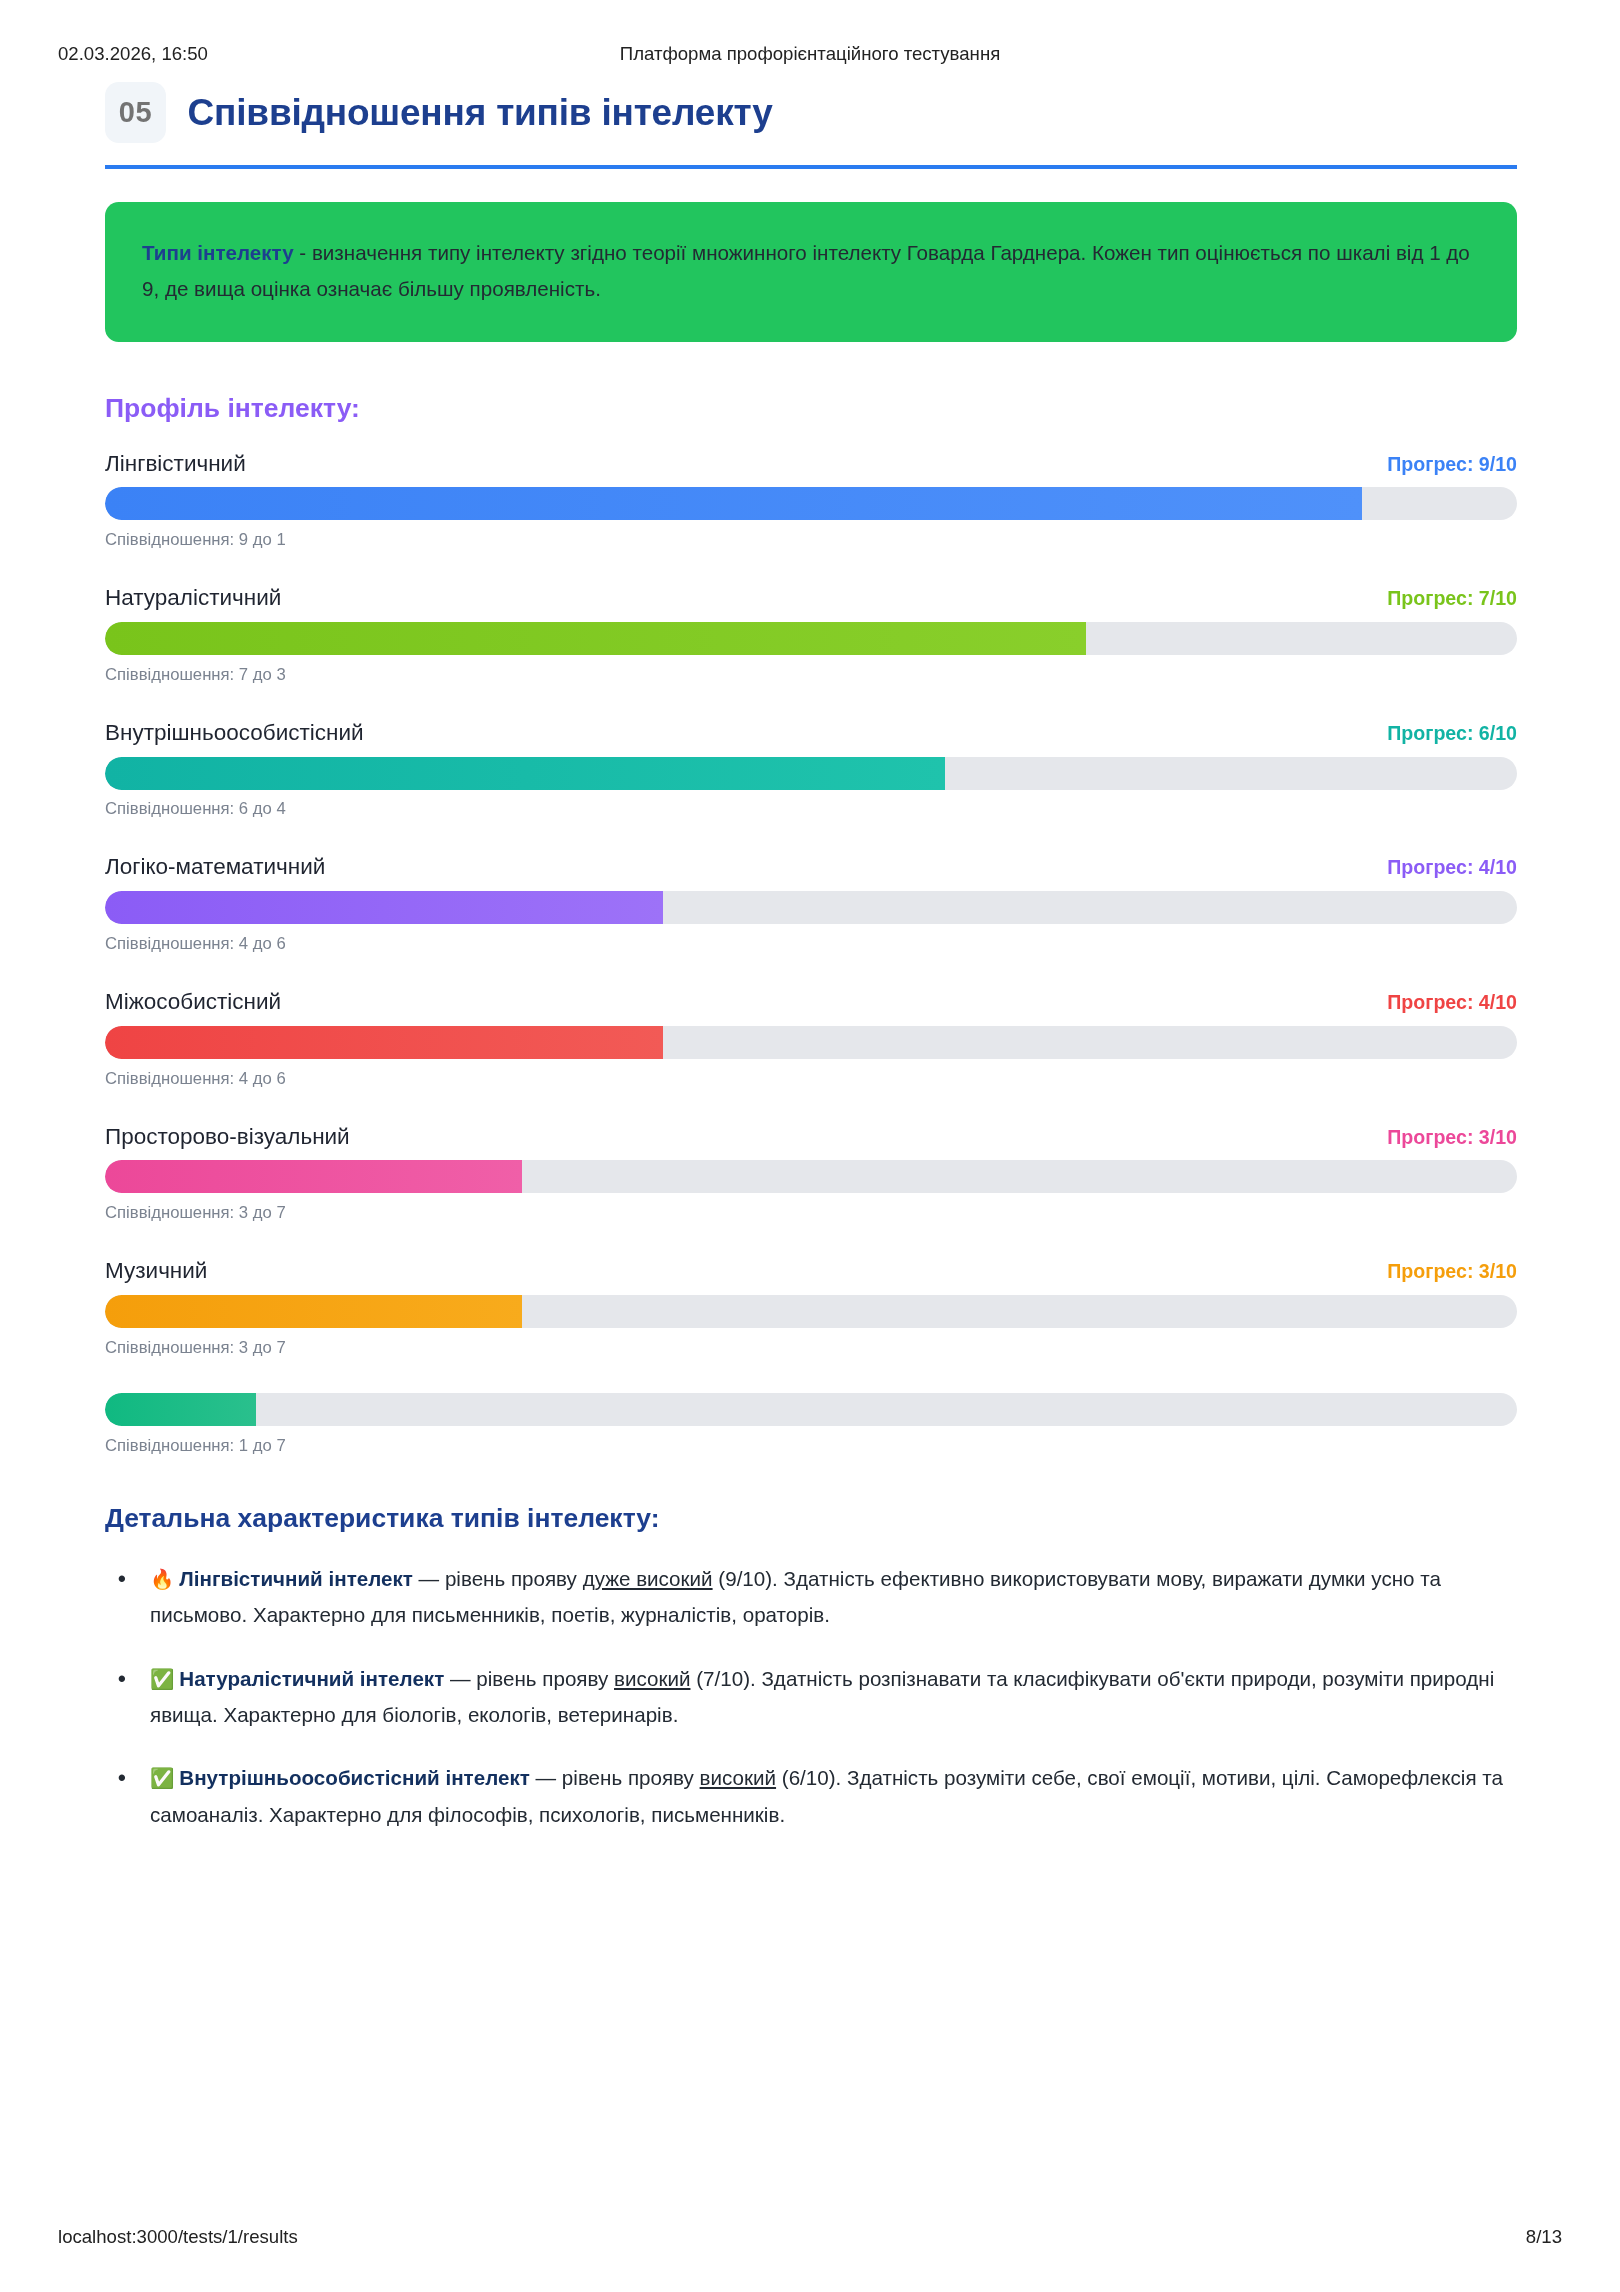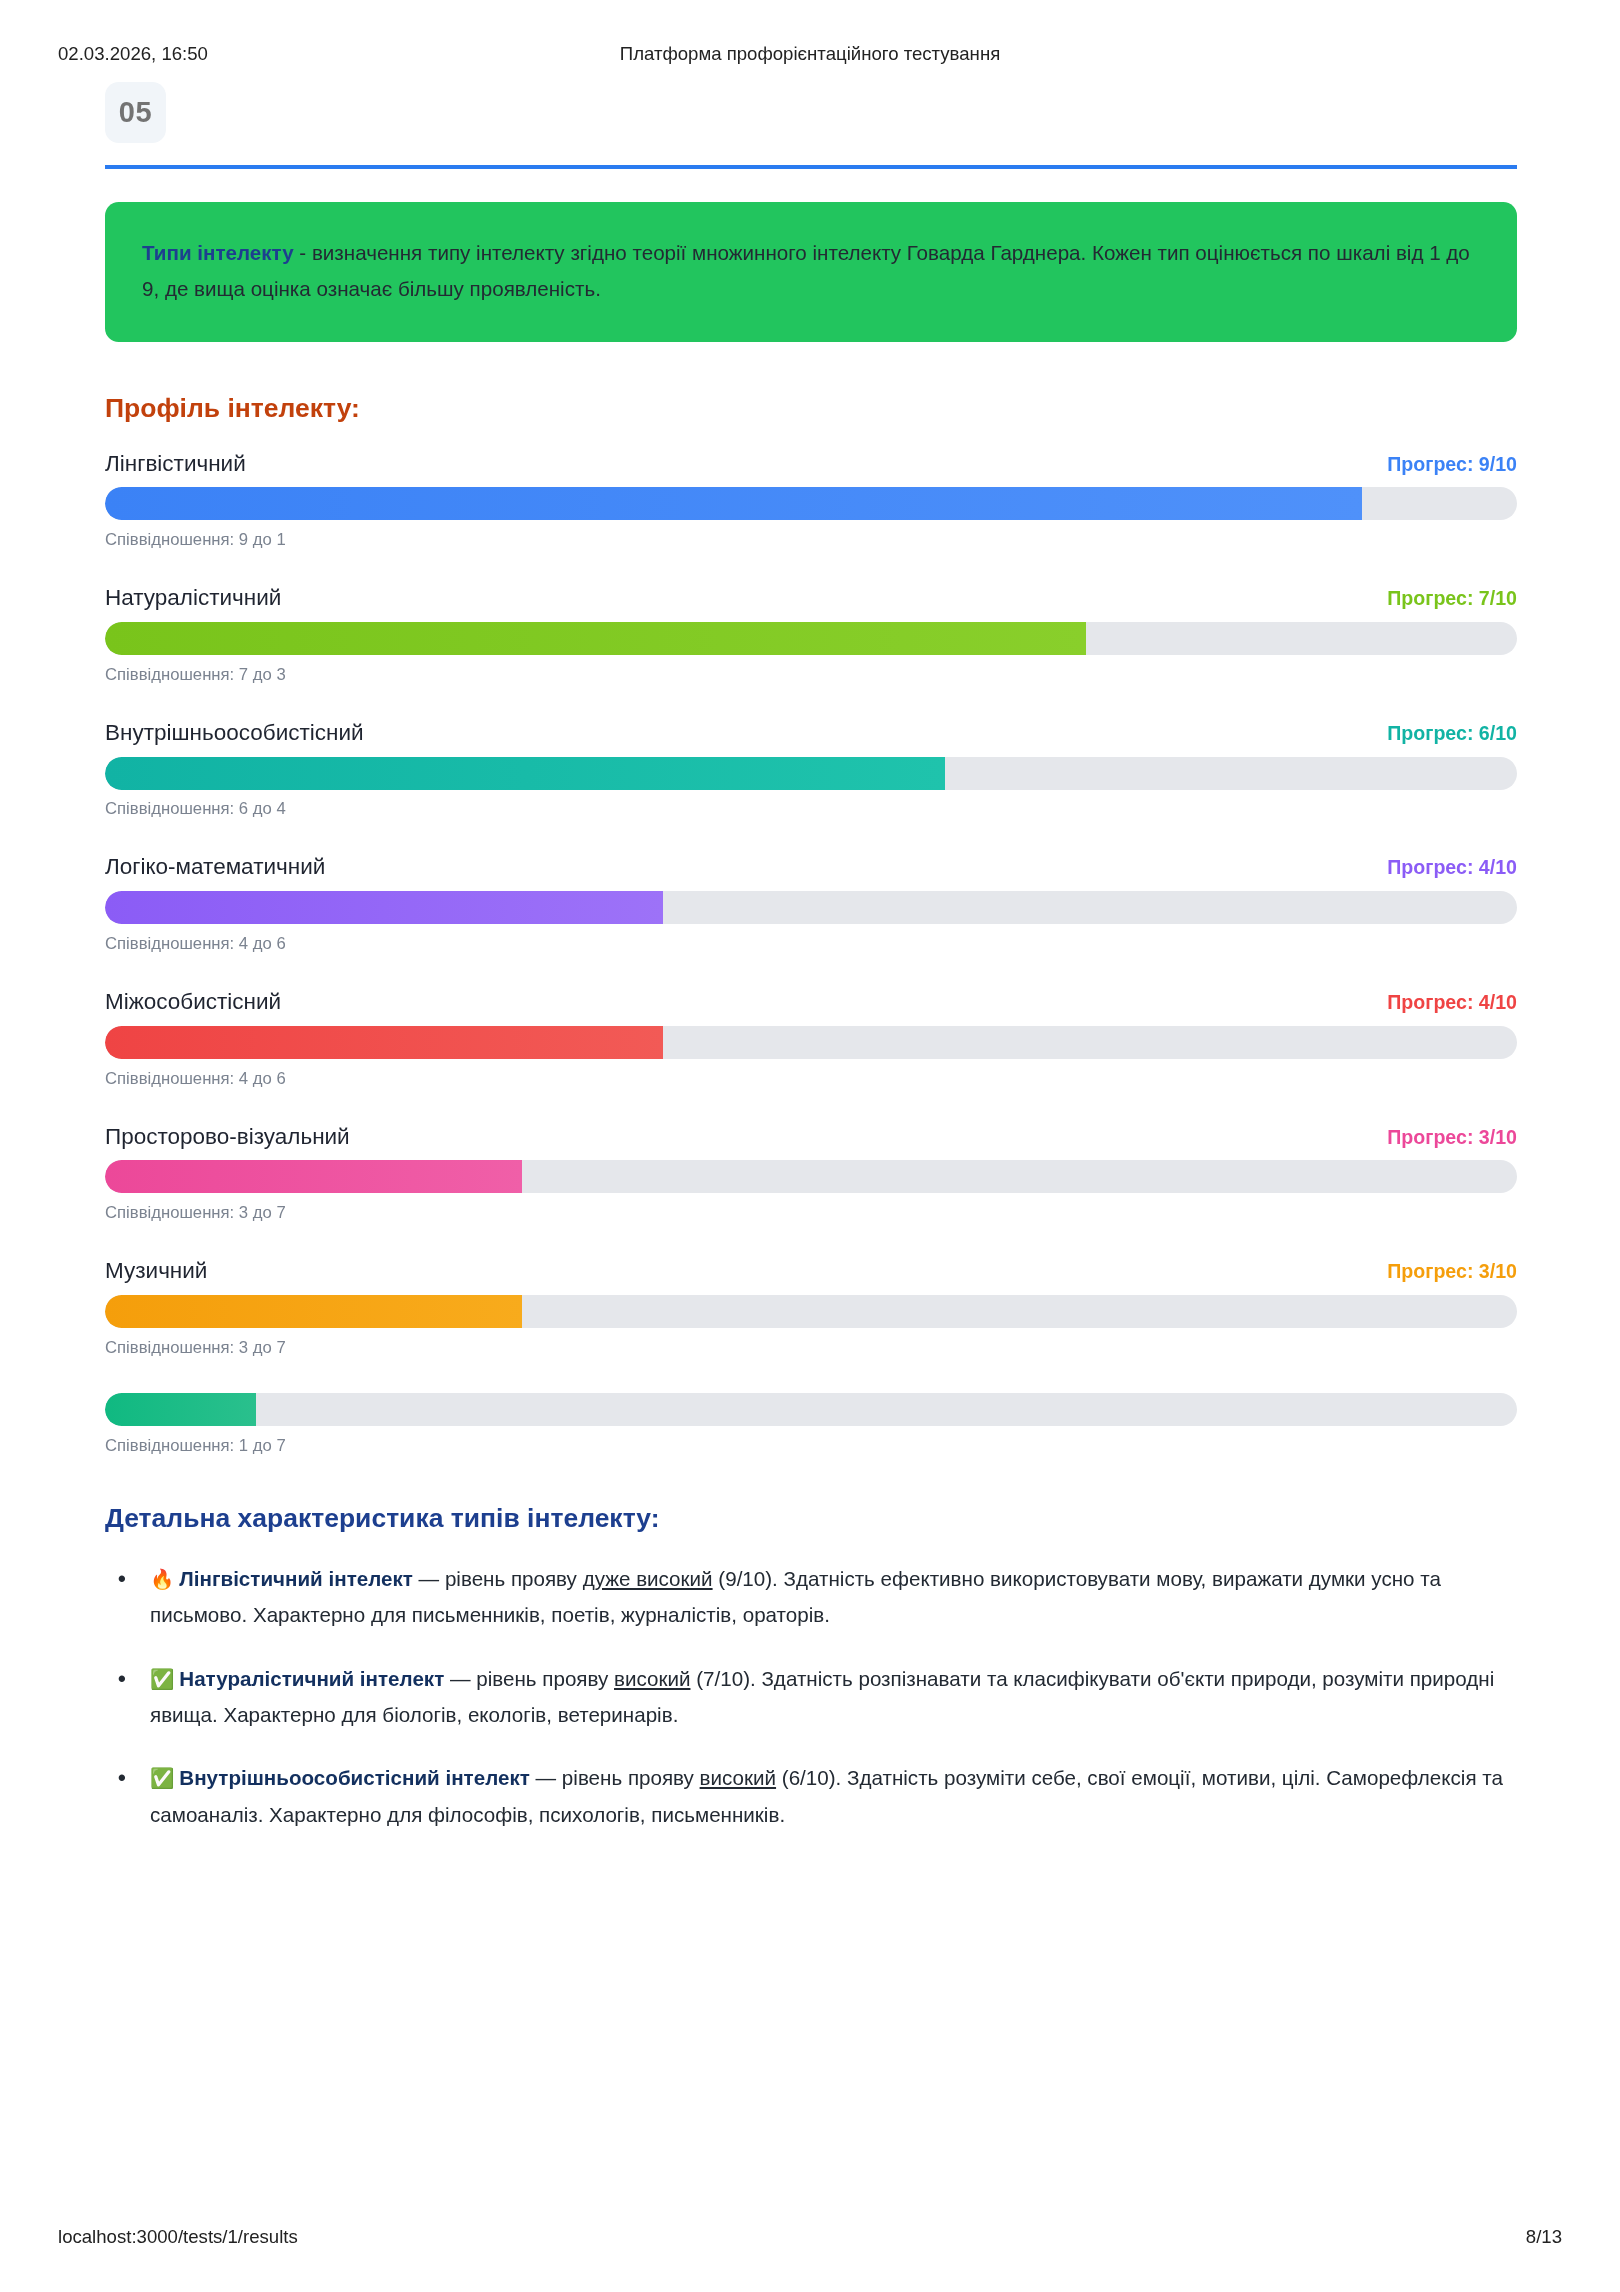--- a/index.html
+++ b/index.html
@@ -103,21 +103,21 @@
   }
   .info-strong {
     color: #1d3f8f;
     font-weight: bold;
   }
 
   
   .sub-head {
     font-size: 26.5px;
     font-weight: bold;
-    color: #c2410c;
+    color: #8b5cf6;
     margin-top: 51px;
     margin-bottom: 0;
   }
 
   
   .bars {
     margin-top: 27px;
   }
   .bar-block {
     margin-bottom: 35px;
@@ -231,20 +231,21 @@
 
   <div class="print-header">
     <span class="ph-date">02.03.2026, 16:50</span>
     <span class="ph-title">Платформа профорієнтаційного тестування</span>
   </div>
 
   <div class="content">
 
     <div class="section-head">
       <div class="sec-num">05</div>
+      <h1 class="sec-title">Співвідношення типів інтелекту</h1>
     </div>
     <div class="sec-rule"></div>
 
     <div class="info-box">
       <p class="info-text">
         <span class="info-strong">Типи інтелекту</span><span> - визначення типу інтелекту згідно теорії множинного інтелекту Говарда Гарднера. Кожен тип оцінюється по шкалі від 1 до 9, де вища оцінка означає більшу проявленість.</span>
       </p>
     </div>
 
     <h2 class="sub-head">Профіль інтелекту:</h2>

